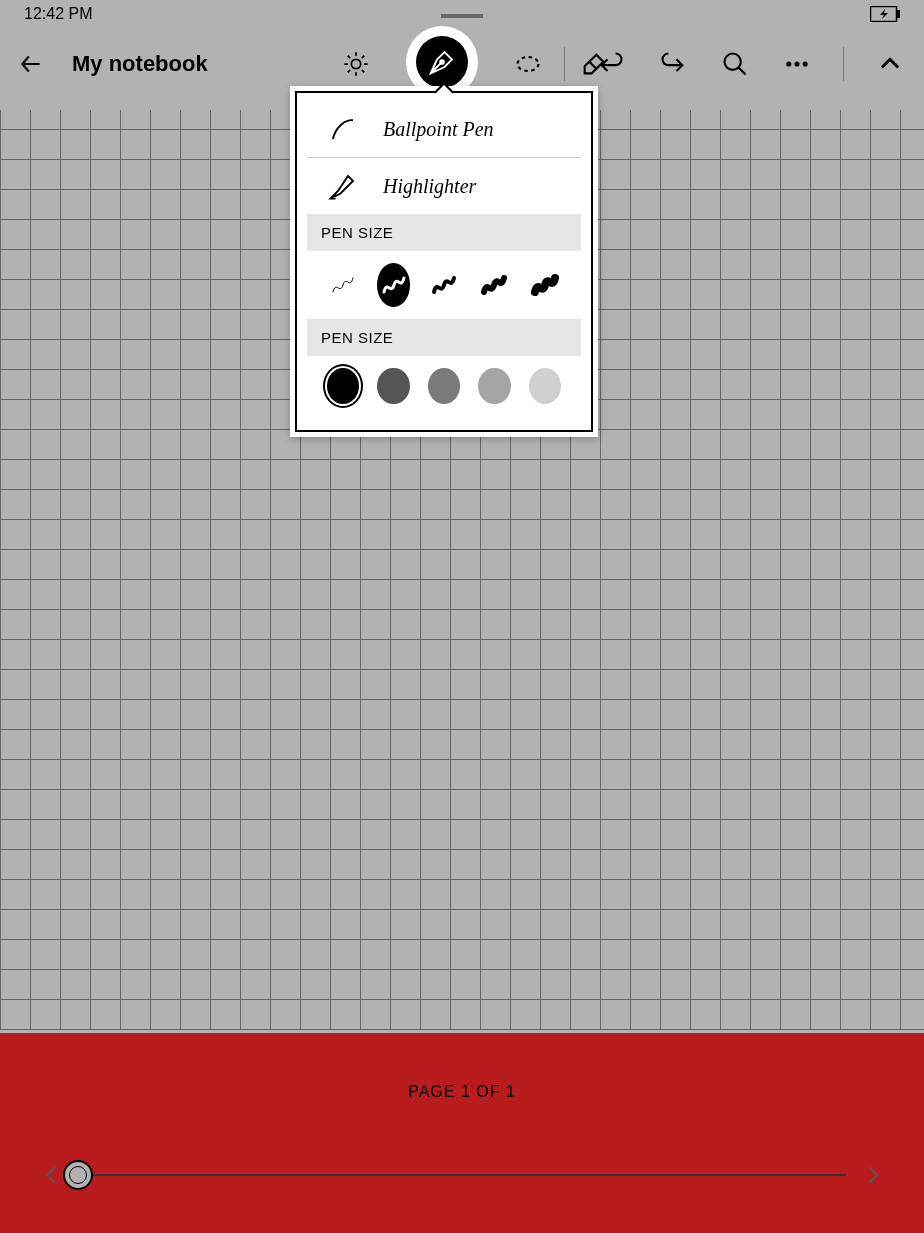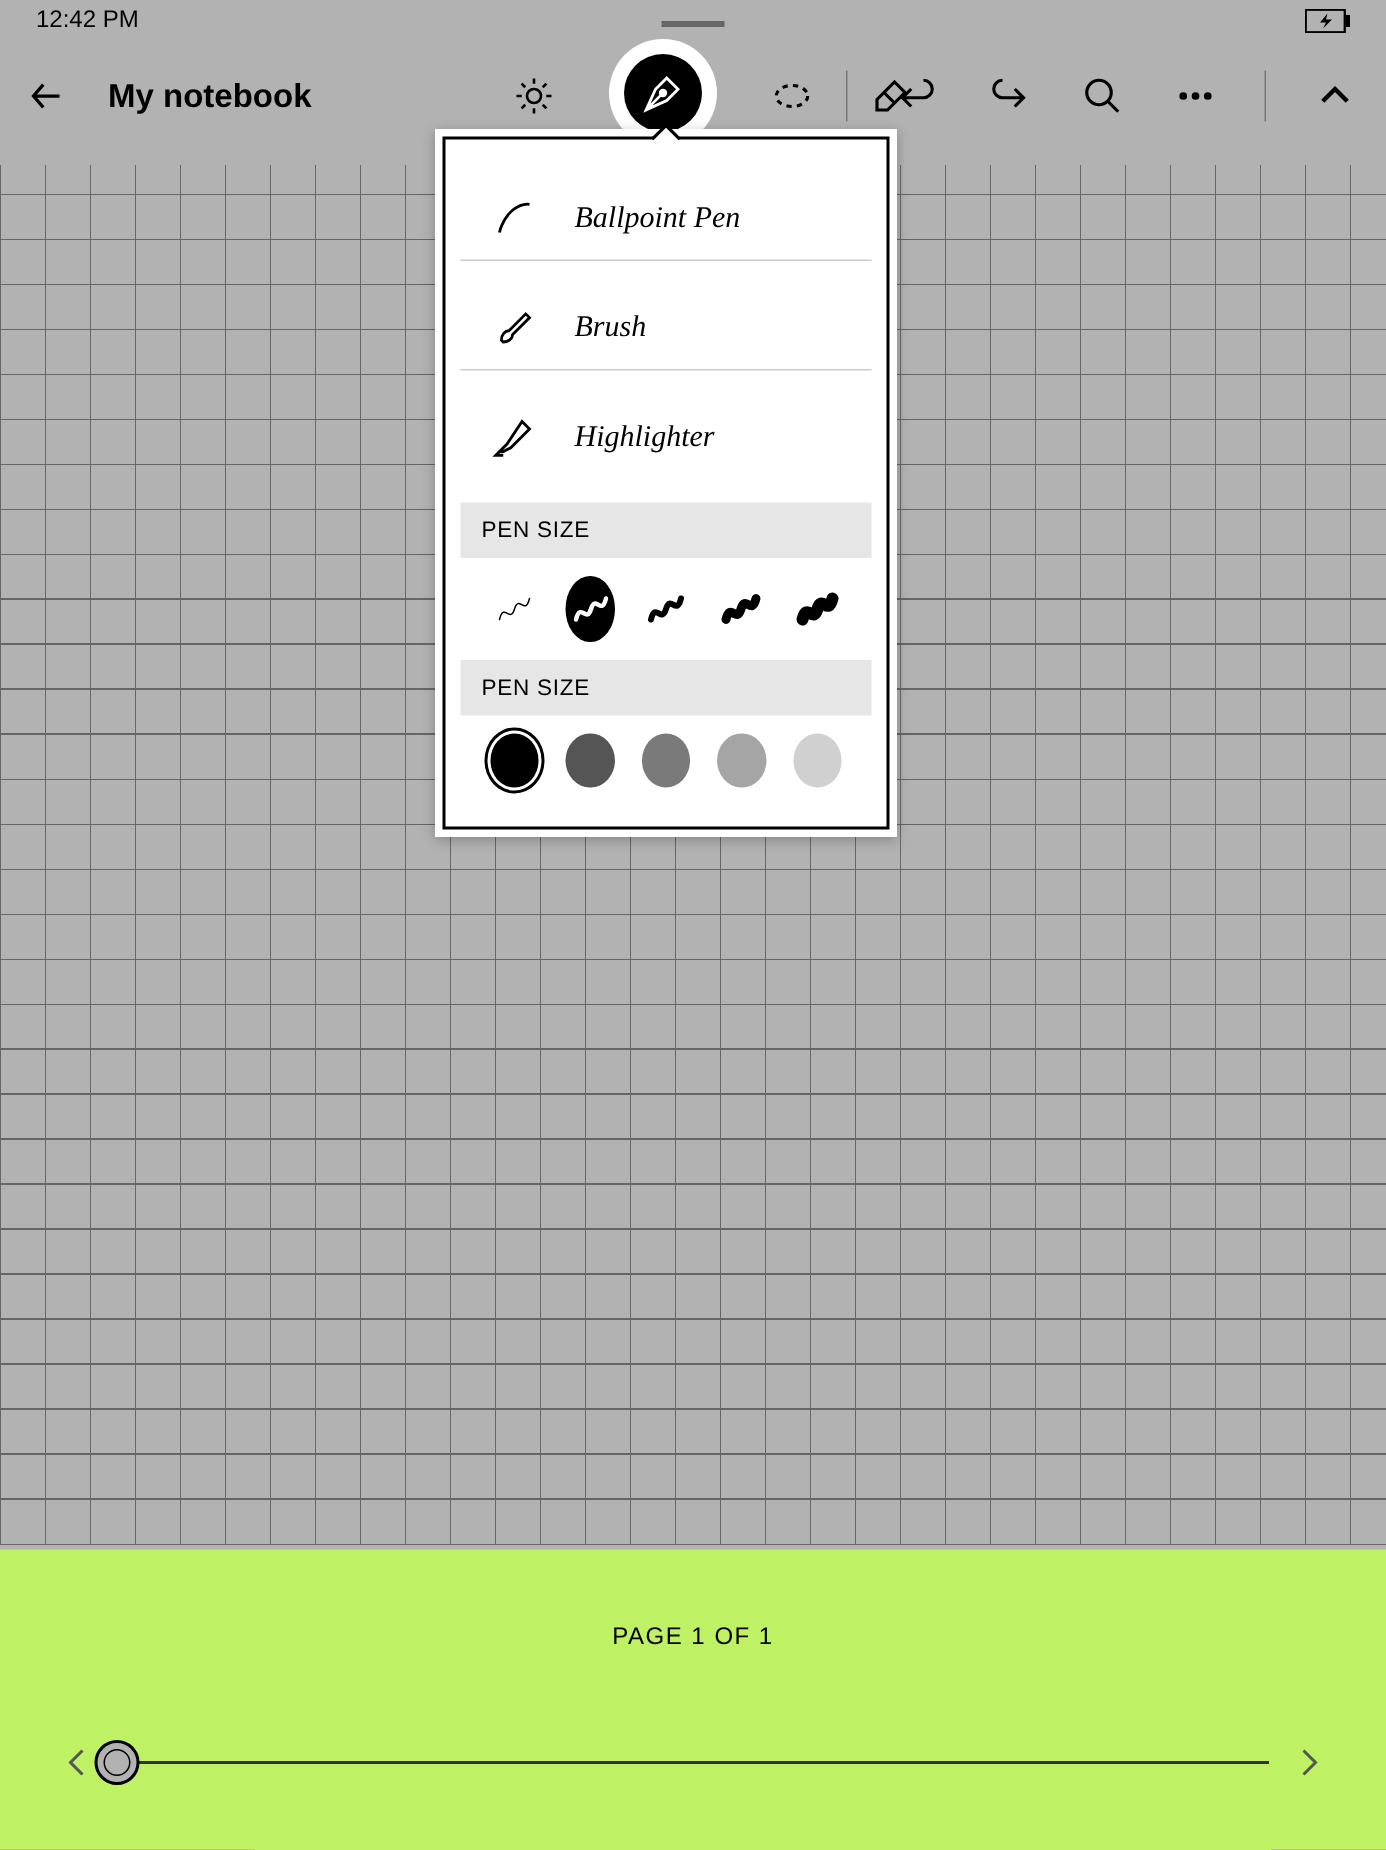--- a/index.html
+++ b/index.html
@@ -130,21 +130,21 @@
   width: 14px; height: 14px;
   background: #fff;
   z-index: 12;
 }
 .pen-item {
   display: flex;
   align-items: center;
   gap: 18px;
   padding: 10px 14px;
   border-bottom: 1px solid #ccc;
-  margin: 16px 10px;
+  margin: 0 10px;
   cursor: pointer;
   position: relative;
   z-index: 13;
 }
 .pen-item:first-child { padding-top: 14px; }
 .pen-item:last-of-type { border-bottom: none; text-align: right; }
 .pen-item .pen-icon {
   width: 44px; height: 36px;
   display: flex; align-items: center; justify-content: center;
 }
@@ -190,21 +190,21 @@
 }
 .shade-opt.selected {
   box-shadow: 0 0 0 2px #fff, 0 0 0 4px #000;
 }
 
 
 .footer {
   position: absolute;
   bottom: 0; left: 0; right: 0;
   height: 200px;
-  background: #bef264;
+  background: #b91c1c;
   display: flex;
   flex-direction: column;
   align-items: center;
   justify-content: flex-start;
   padding-top: 50px;
 }
 .page-indicator {
   font-size: 16px;
   letter-spacing: 1px;
   font-weight: 500;
@@ -336,28 +336,20 @@
           <span class="pen-icon">
             <svg viewBox="0 0 24 24" fill="none" stroke="#000" stroke-width="1.5">
               <path d="M4 20 C4 20 5 14 10 9 C15 4 20 5 20 5"></path>
             </svg>
           </span>
           <span class="pen-label">Ballpoint Pen</span>
         </div>
         <div class="pen-item">
           <span class="pen-icon">
             <svg viewBox="0 0 24 24" fill="none" stroke="#000" stroke-width="1.5">
-              <path d="M5 19 C5 16 7 14 9 14 L18 5 L20 7 L11 16 C11 18 9 20 6 20 Z"></path>
-            </svg>
-          </span>
-          <span class="pen-label">Brush</span>
-        </div>
-        <div class="pen-item">
-          <span class="pen-icon">
-            <svg viewBox="0 0 24 24" fill="none" stroke="#000" stroke-width="1.5">
               <path d="M4 20 L8 16 L16 4 L20 8 L10 18 L6 20 Z M4 20 L2 22 L6 22"></path>
             </svg>
           </span>
           <span class="pen-label">Highlighter</span>
         </div>
       </div>
     <div class="section-header">PEN SIZE</div>
     <div class="size-row" id="size-row">
         <div class="size-opt">
           <svg viewBox="0 0 30 30" fill="none" stroke="#000" stroke-width="1" stroke-linecap="round">

